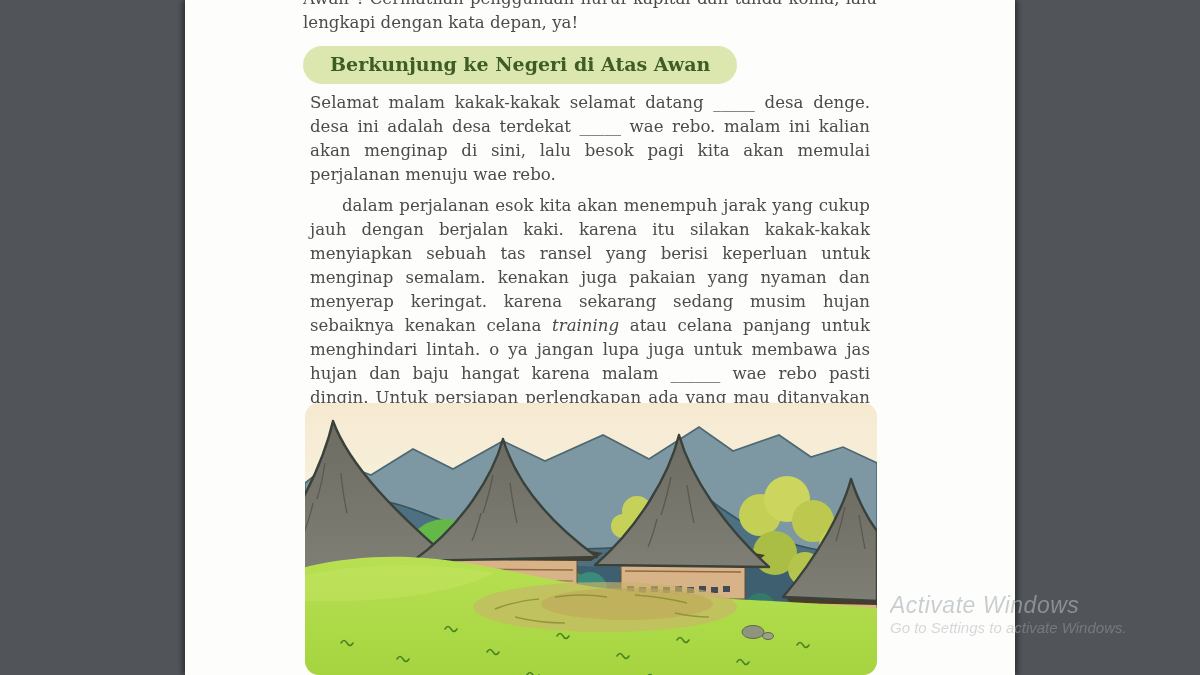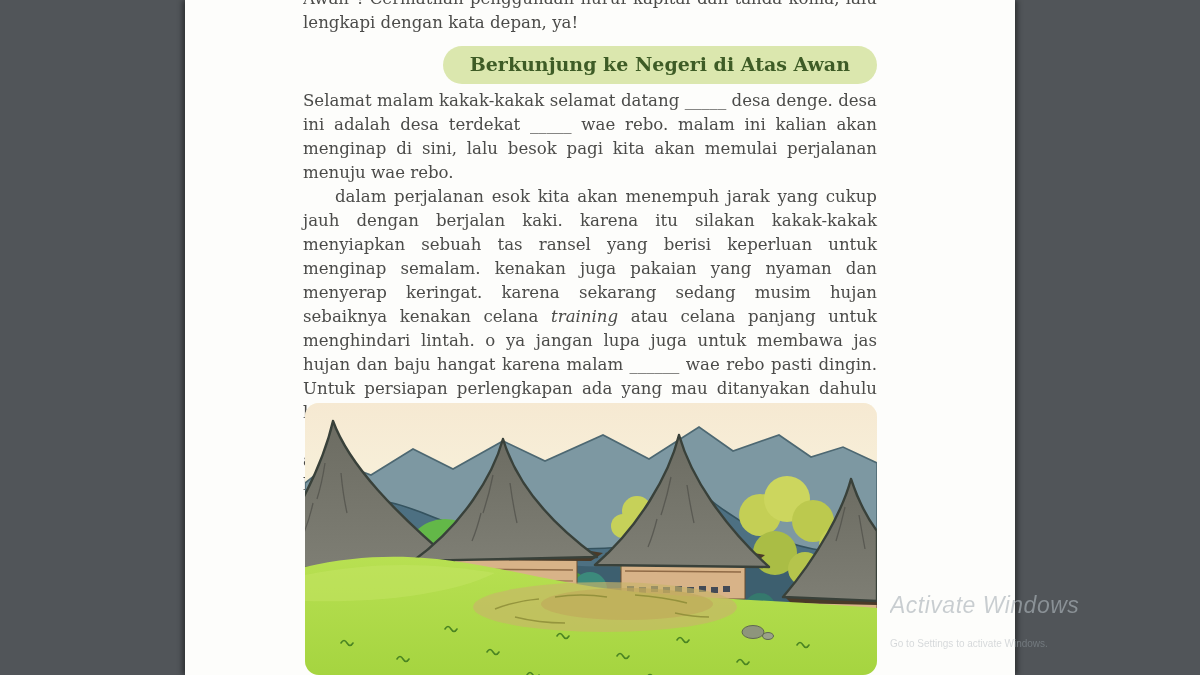--- a/index.html
+++ b/index.html
@@ -17,47 +17,47 @@
   .content{
     position:absolute;left:118px;top:0;width:574px;
     color:#4b4b49;font-size:16.6px;line-height:24px;
   }
   .clipped-line{
     margin-top:-13px;
     text-align:justify;text-align-last:justify;
     white-space:nowrap;overflow:hidden;
   }
   .intro-line{ text-align:left; }
-  .title-row{ text-align:right;margin:11px 0 5px 0;text-decoration:underline; }
+  .title-row{ text-align:left;margin:11px 0 5px 0;text-decoration:underline; }
   .title-pill{
     display:inline-block;background:#dbe7ae;border-radius:20px;
     padding:6px 27px 8px 27px;
     font-weight:bold;font-size:19px;line-height:24px;color:#3e5c26;
   }
-  p.story{ margin:0;text-align:justify; }
+  p.story{ margin:7px;text-align:justify; }
   p.story.indent{ text-indent:32px; }
   .illustration{
     position:absolute;left:120px;top:403px;width:572px;height:272px;
     border-radius:14px;overflow:hidden;
   }
   .illustration svg{display:block;}
   .watermark{
     position:absolute;left:890px;top:592px;
     font-family:"Liberation Sans","DejaVu Sans",sans-serif;
     pointer-events:none;
   }
   .wm-line1{
     font-size:23px;font-weight:300;letter-spacing:.5px;line-height:26px;
     background:linear-gradient(90deg,#c8cdd0 0 125px,#8a9196 125px);
     -webkit-background-clip:text;background-clip:text;color:transparent;font-style:italic;
   }
   .wm-line2{
-    font-size:10px;line-height:20px;margin-top:16px;
+    font-size:15px;line-height:20px;margin-top:0;
     background:linear-gradient(90deg,#d4d7d9 0 125px,#747b80 125px);
-    -webkit-background-clip:text;background-clip:text;color:transparent;
+    -webkit-background-clip:text;background-clip:text;color:transparent;font-style:italic;
   }
 </style>
 </head>
 <body>
 
 <div class="stage">
   <div class="paper">
     <div class="content">
       <div class="clipped-line">Awan"! Cermatilah penggunaan huruf kapital dan tanda koma, lalu</div>
       <div class="intro-line">lengkapi dengan kata depan, ya!</div>

